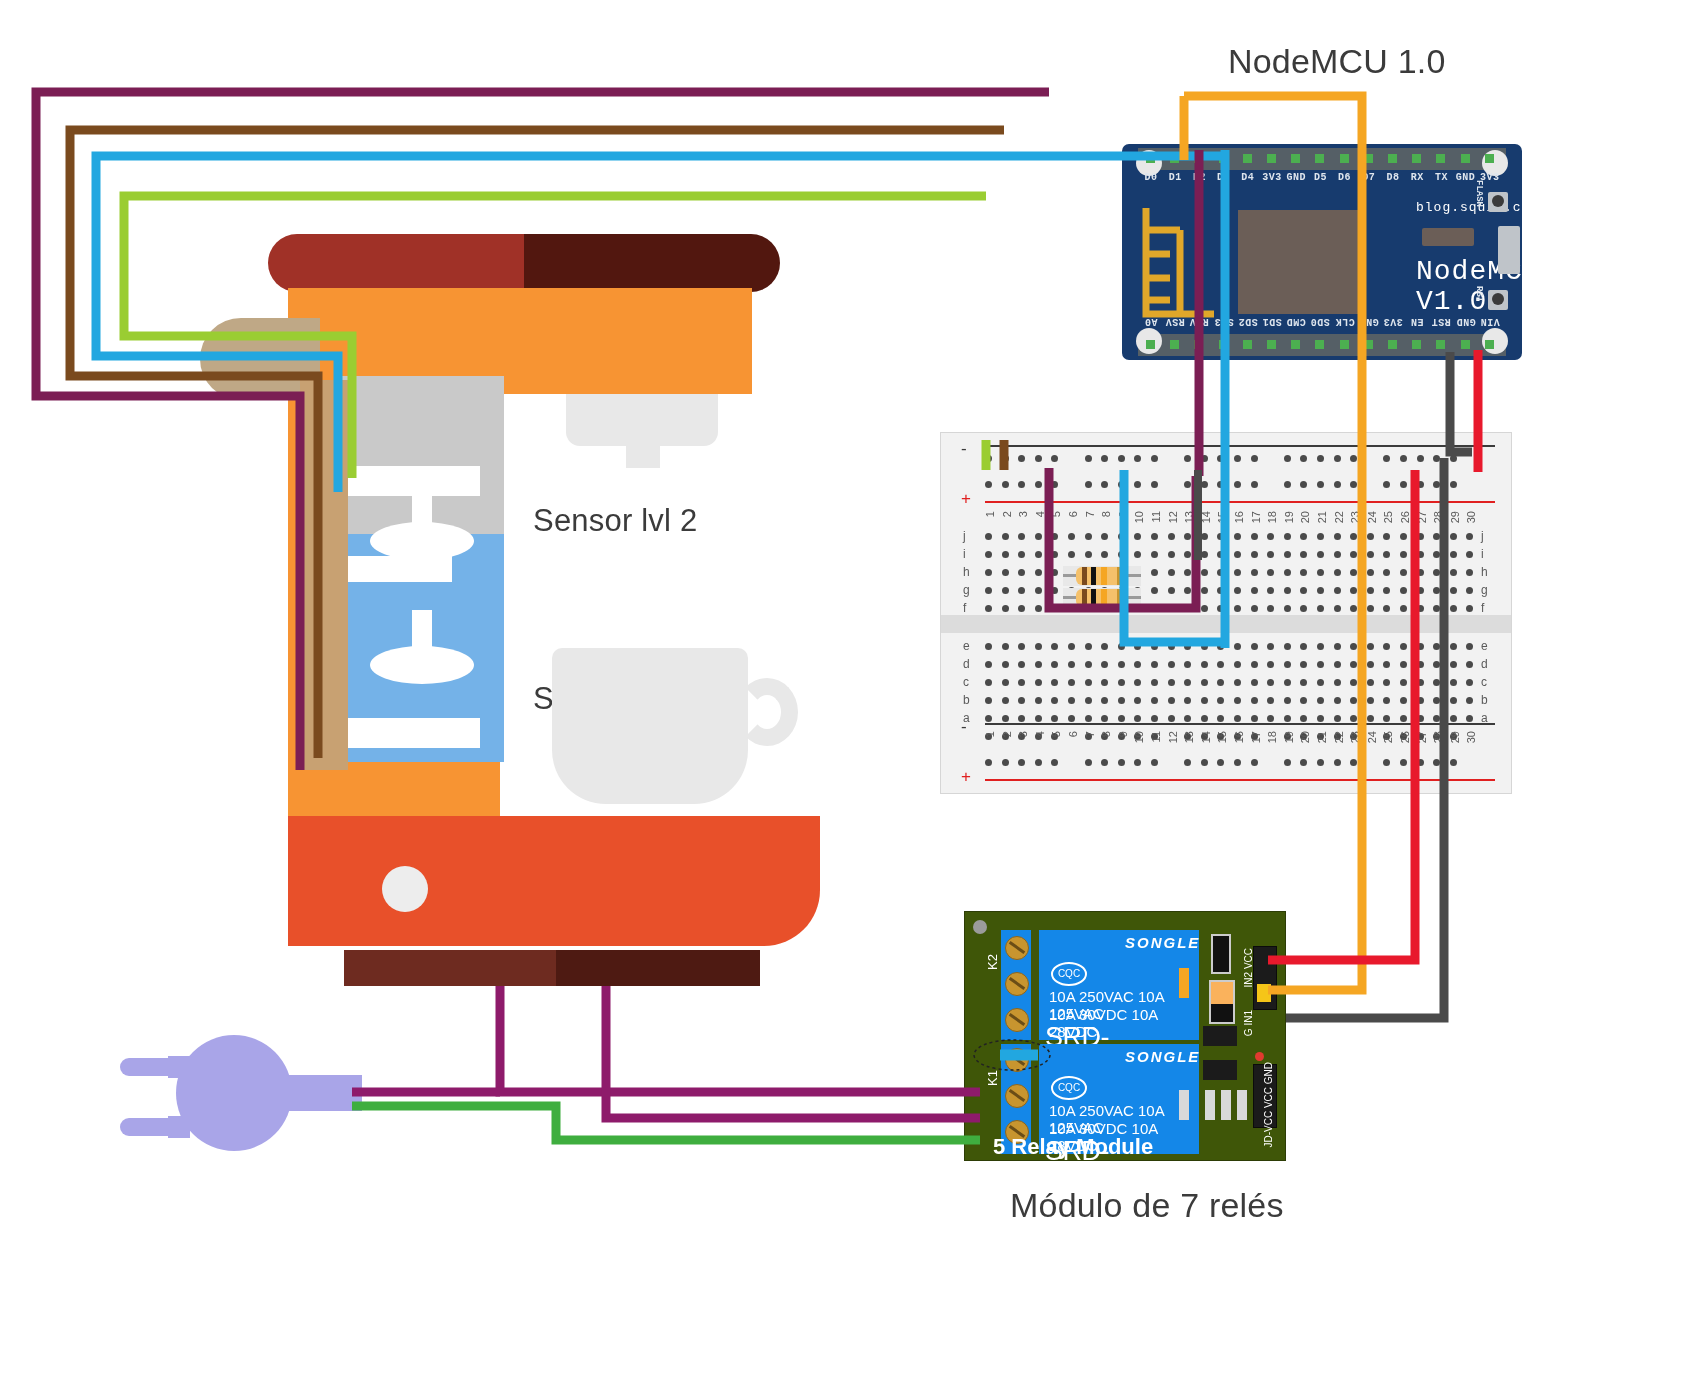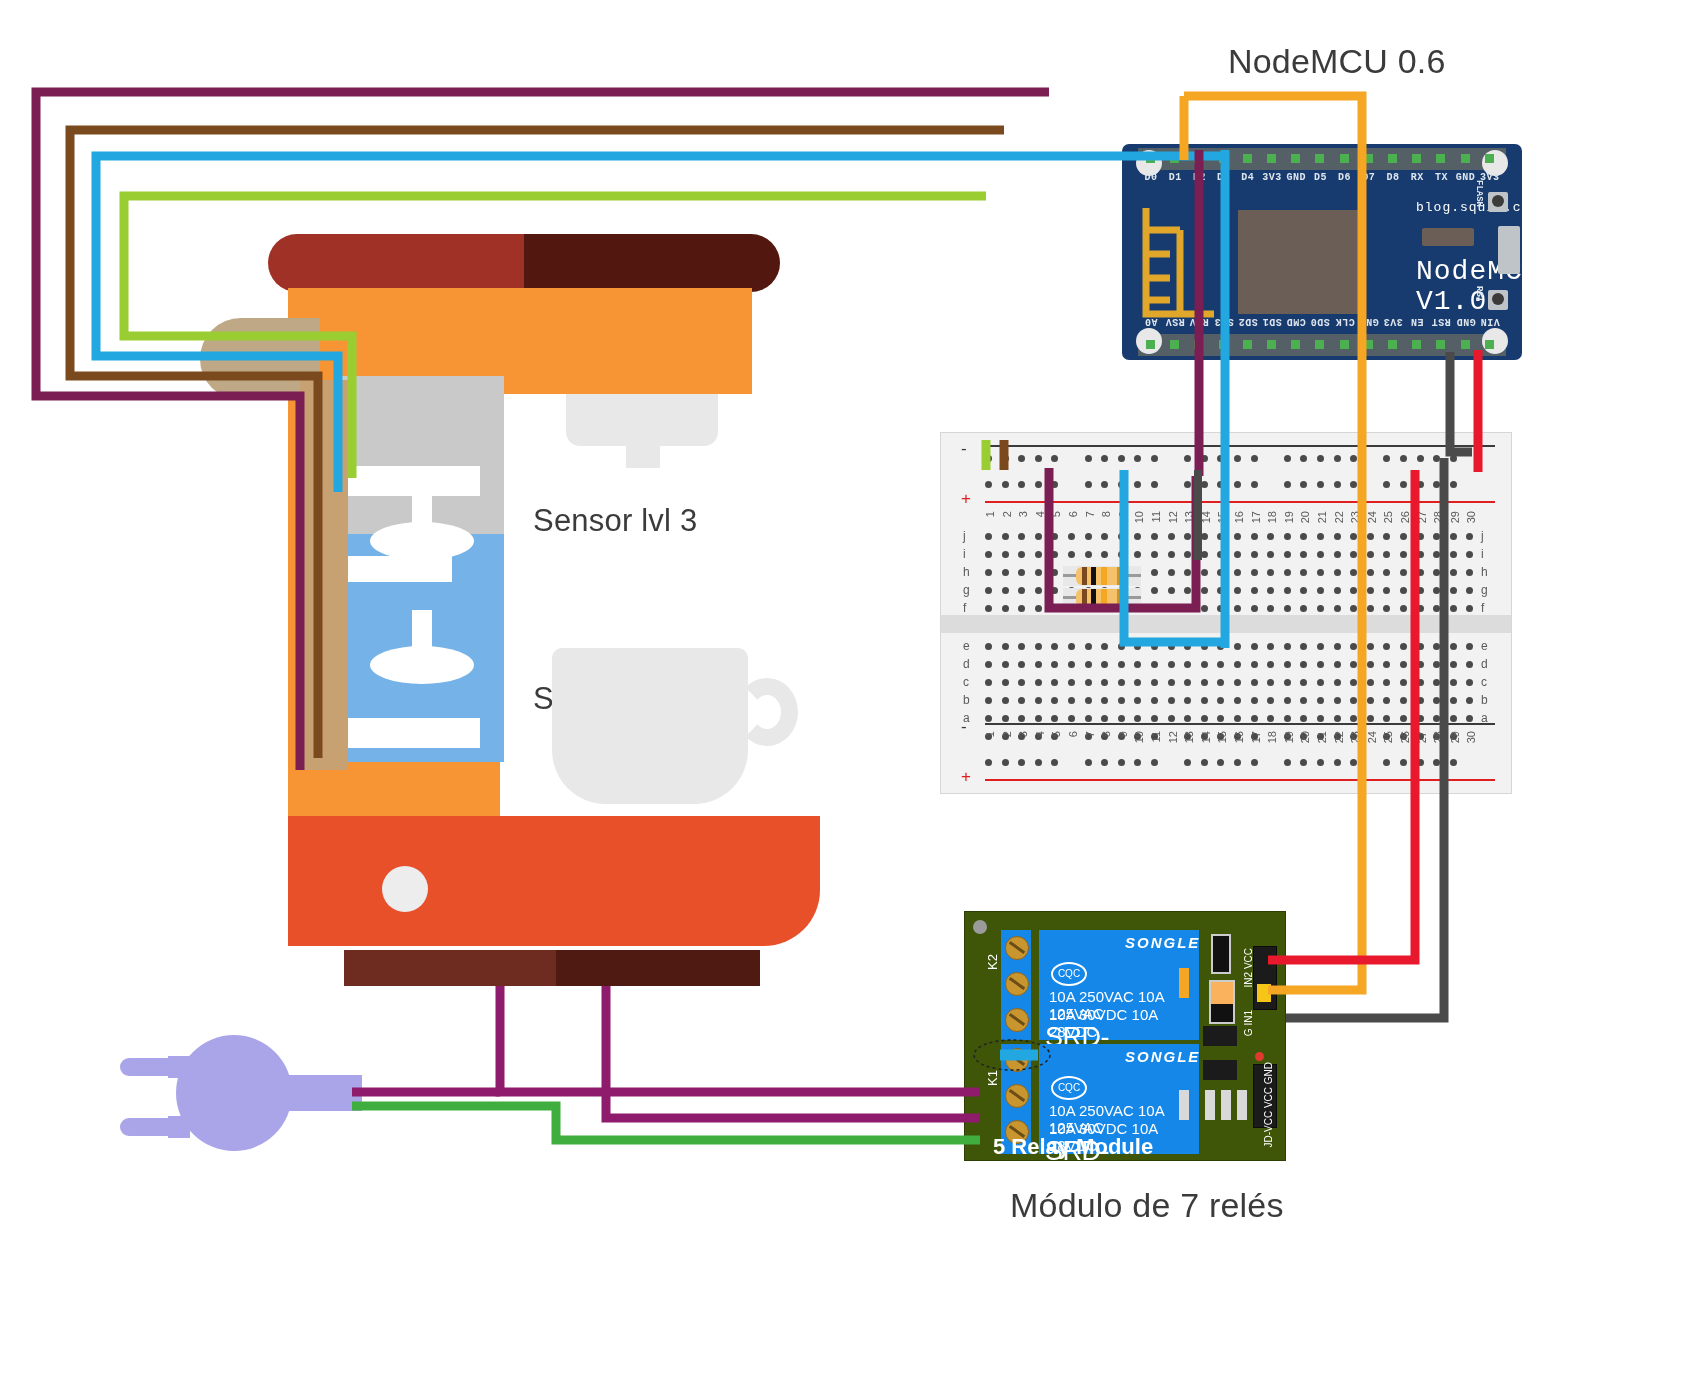--- a/index.html
+++ b/index.html
@@ -59,23 +59,23 @@
   .cap-org{background:#111;border:2px solid #ccc;}
   .cap-org i{display:block;width:100%;height:55%;background:#FAB25C;}
   .chip-blk{background:#1b1b1b;}
   .res-y{background:#F5C16B;}
   .res-w{background:#E8E8E8;}
   .led-red{width:9px;height:9px;border-radius:50%;background:#E03A2F;position:absolute;}
 </style>
 </head>
 <body>
 
-<div class="abs lbl" style="left:1228px;top:42px;font-size:34px;">NodeMCU 0.6</div>
+<div class="abs lbl" style="left:1228px;top:42px;font-size:34px;">NodeMCU 1.0</div>
 <div class="abs lbl" style="left:1010px;top:1186px;font-size:34px;">Módulo de 7 relés</div>
-<div class="abs lbl" style="left:533px;top:503px;">Sensor lvl 3</div>
+<div class="abs lbl" style="left:533px;top:503px;">Sensor lvl 2</div>
 <div class="abs lbl" style="left:533px;top:681px;">Sensor lvl 0</div>
 
 <div class="abs cm-dark1" style="left:268px;top:234px;width:258px;height:58px;border-radius:29px 0 0 29px;"></div>
 <div class="abs cm-dark2" style="left:524px;top:234px;width:256px;height:58px;border-radius:0 29px 29px 0;"></div>
 
 <div class="abs cm-top" style="left:288px;top:288px;width:464px;height:106px;"></div>
 <div class="abs cm-top" style="left:288px;top:288px;width:74px;height:530px;"></div>
 <div class="abs cm-top" style="left:288px;top:760px;width:212px;height:58px;"></div>
 
 <div class="abs cm-tan2" style="left:200px;top:318px;width:120px;height:82px;border-radius:60px 0 0 60px;"></div>

